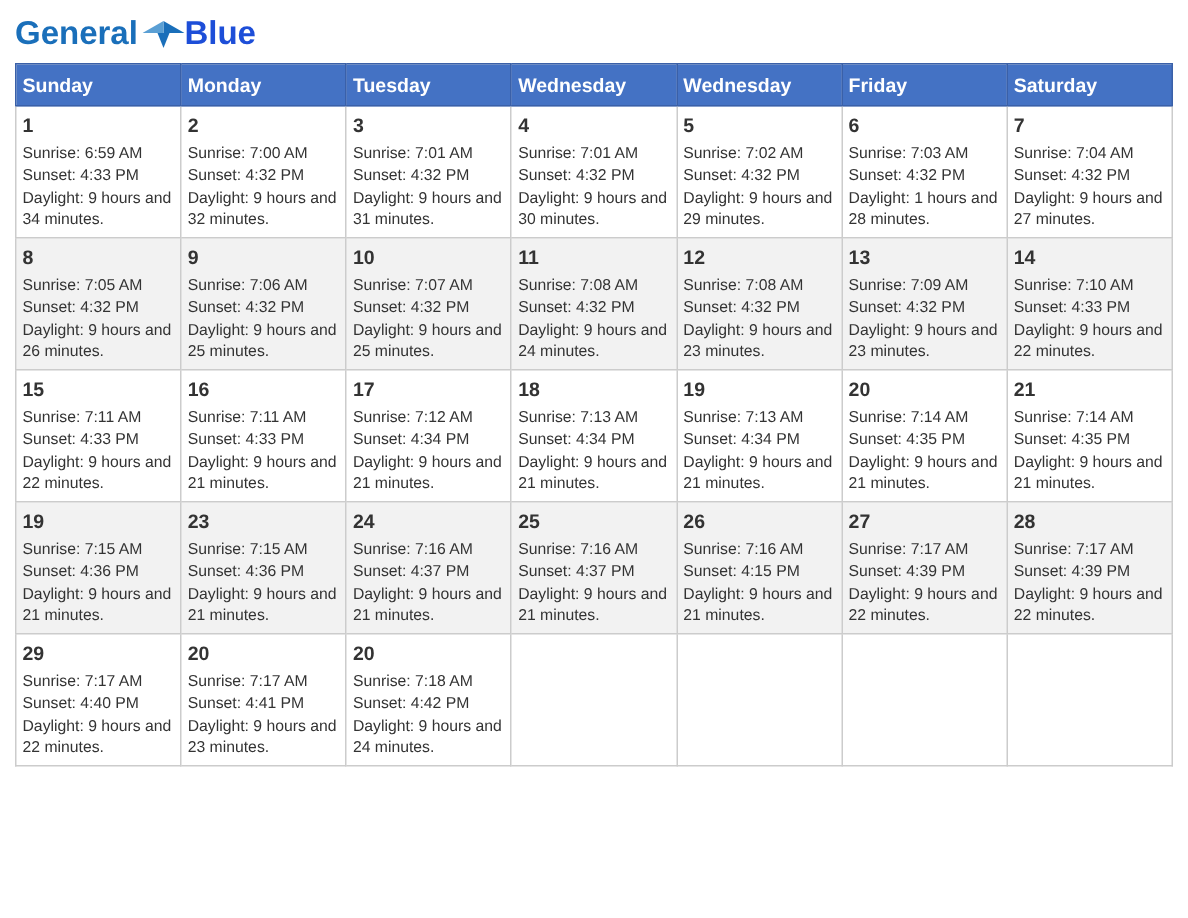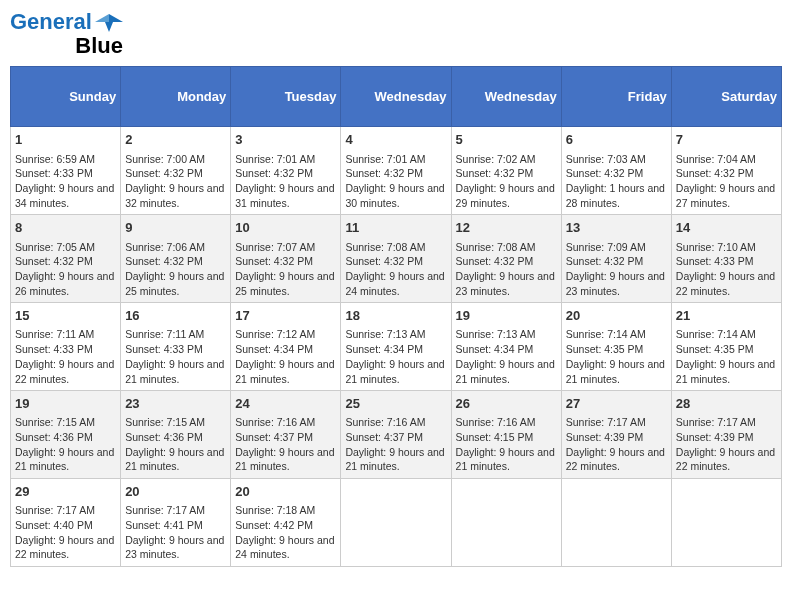--- a/index.html
+++ b/index.html
@@ -11,22 +11,22 @@
       padding: 10px;
     }
     .header {
       display: flex;
       justify-content: space-between;
       align-items: flex-start;
       margin-bottom: 8px;
     }
     .logo {
       display: flex;
-      flex-direction: column;
-      align-items: flex-end;
+      flex-direction: row;
+      align-items: center;
     }
     .logo-text {
       font-size: 22px;
       font-weight: bold;
       color: #333;
       line-height: 1.1;
     }
     .logo-text span.blue { color: #1a6fba; }
     .title-block {
       text-align: right;
@@ -42,22 +42,22 @@
       color: #555;
     }
     table {
       width: 100%;
       border-collapse: collapse;
       font-size: 11px;
     }
     thead tr th {
       background-color: #4472c4;
       color: #fff;
-      padding: 22px 4px;
-      text-align: right;
+      padding: 6px 4px;
+      text-align: left;
       font-size: 13px;
       font-weight: bold;
       border: 1px solid #3a60a8;
     }
     tbody tr td {
       border: 1px solid #ccc;
       padding: 4px 4px;
       vertical-align: top;
       width: calc(100% / 7);
       background: #fff;
@@ -86,21 +86,21 @@
     <div style="display:flex;align-items:center;">
       <span class="logo-text">
         <span class="blue">General</span>
       </span>
       <svg width="28" height="20" viewBox="0 0 28 20" style="margin-left:3px;">
         <polygon points="14,2 28,10 14,10" fill="#1a6fba"></polygon>
         <polygon points="14,2 0,10 14,10" fill="#5a9fd4"></polygon>
         <polygon points="10,10 14,20 18,10" fill="#1a6fba"></polygon>
       </svg>
     </div>
-    <span class="logo-text" style="color:#000000;font-size:22px;font-weight:bold;">Blue</span>
+    <span class="logo-text" style="color:#1d4ed8;font-size:22px;font-weight:bold;">Blue</span>
   </div>
   <div class="title-block">
     <div class="main-title"></div>
     <div class="subtitle"></div>
   </div>
 </div>
 
 <table>
   <thead>
     <tr id="header-row">

